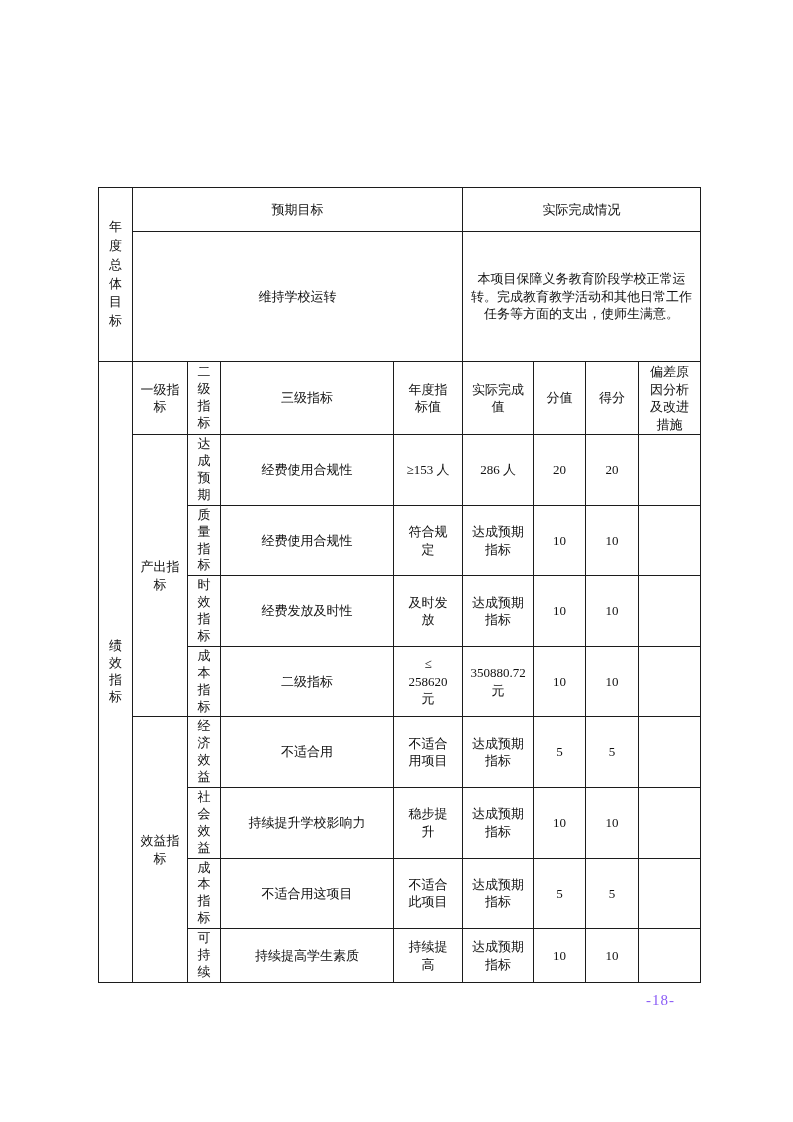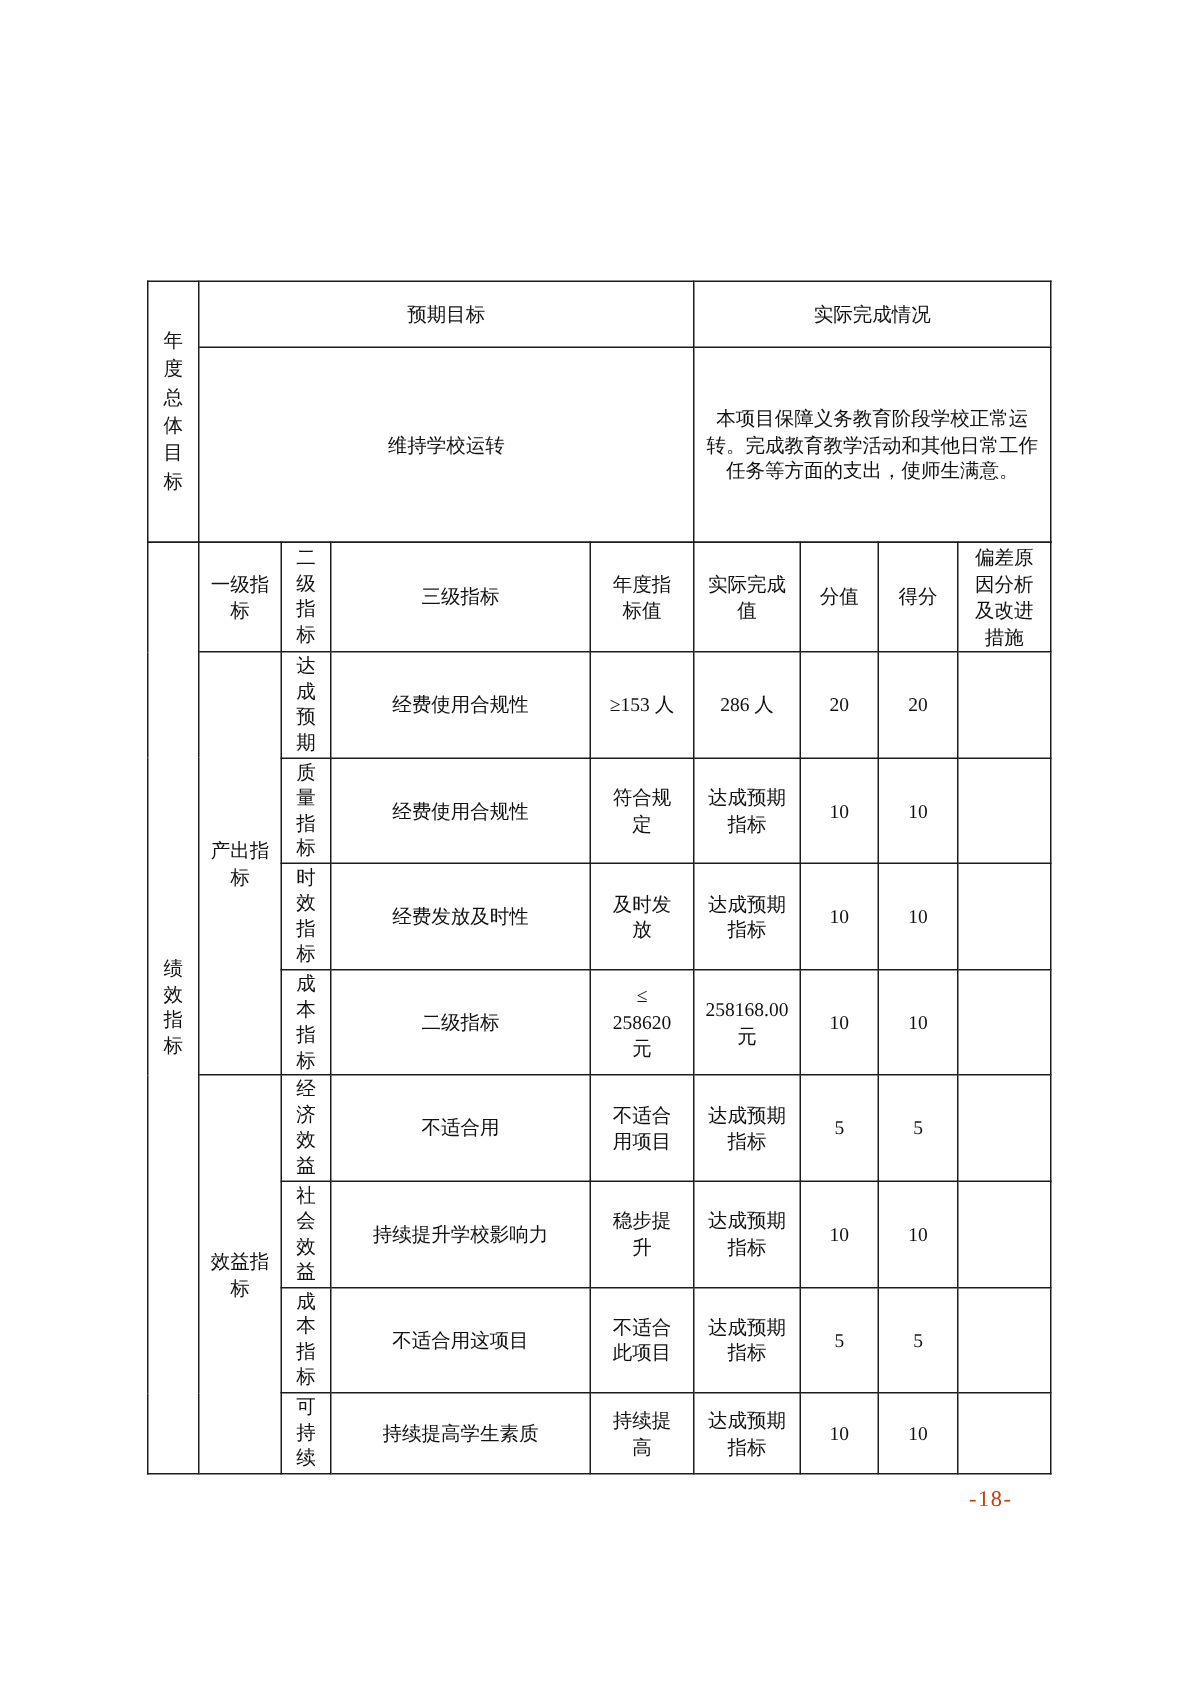--- a/index.html
+++ b/index.html
@@ -43,21 +43,21 @@
   .qita-line1 { text-align: right; padding-right: 38px; }
   .qita-line2 { text-align: left; padding-left: 2px; }
   .dev-head { padding: 0 2px; }
   .goal-actual { padding: 2px 8px; }
   .page-number {
     position: absolute;
     left: 646px;
     top: 992px;
     font-size: 15px;
     letter-spacing: 1px;
-    color: #c2410c;
+    color: #8b5cf6;
   }
 </style>
 </head>
 <body>
 
 <div class="page">
 
 
   <table class="tbl lh-tall" style="top:187px;">
     <colgroup>
@@ -157,21 +157,21 @@
       <td></td>
     </tr>
     <tr style="height:70px">
       <td>
             <div class="vtext">成本指标</div>
           </td>
       <td class="cell-left">二级指标</td>
       <td class="pre">≤
 258620
 元</td>
-      <td class="pre">258168.00
+      <td class="pre">350880.72
 元</td>
       <td>10</td>
       <td>10</td>
       <td></td>
     </tr>
 
     <tr style="height:70px">
       <td rowspan="4" class="pre">效益指
 标</td>
       <td>

